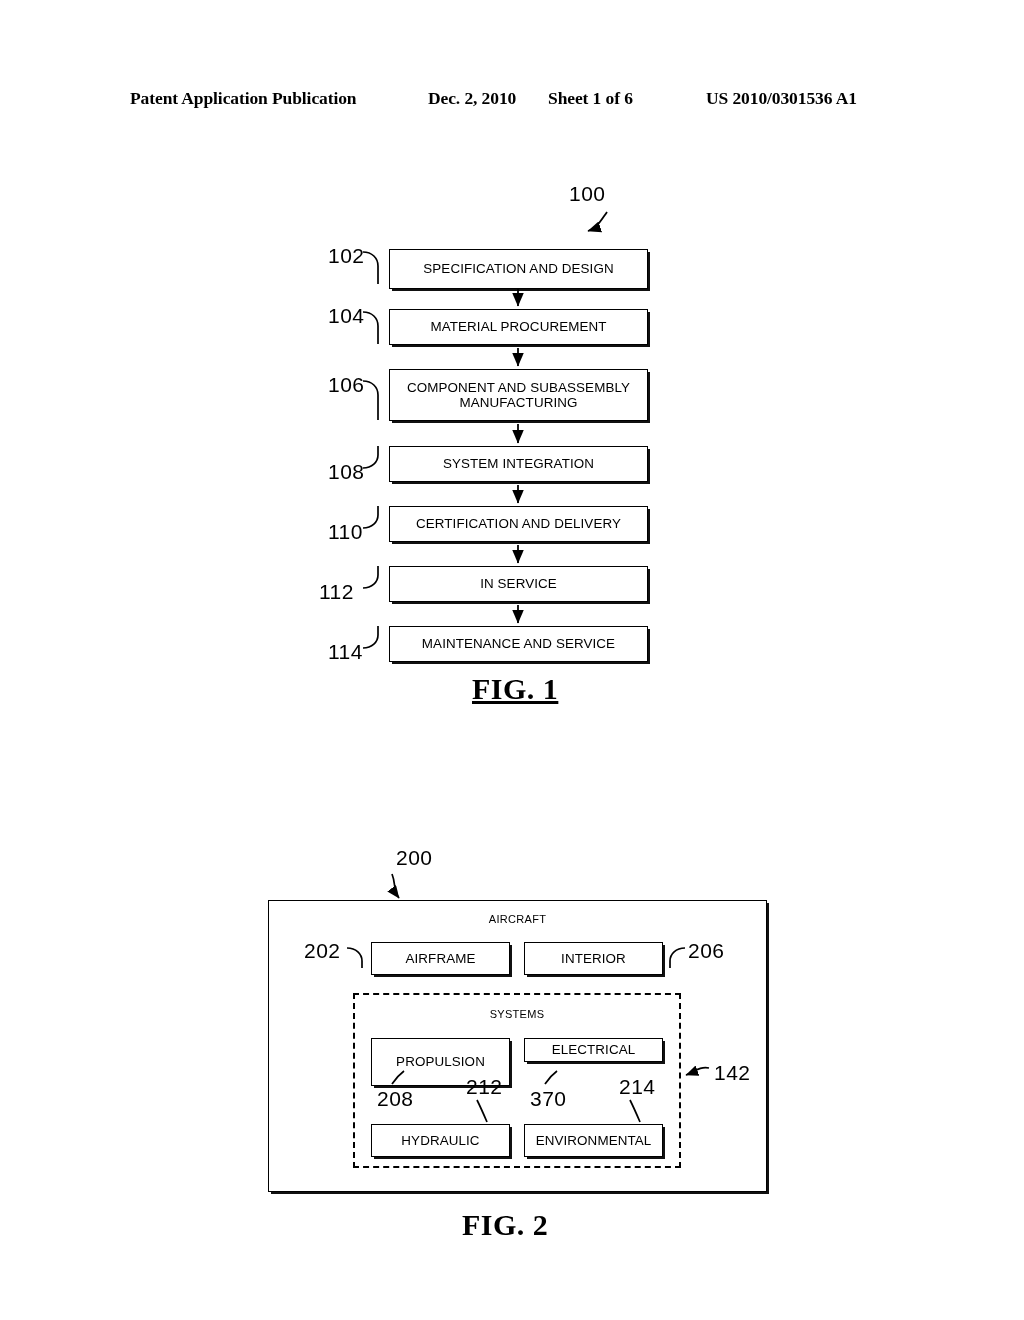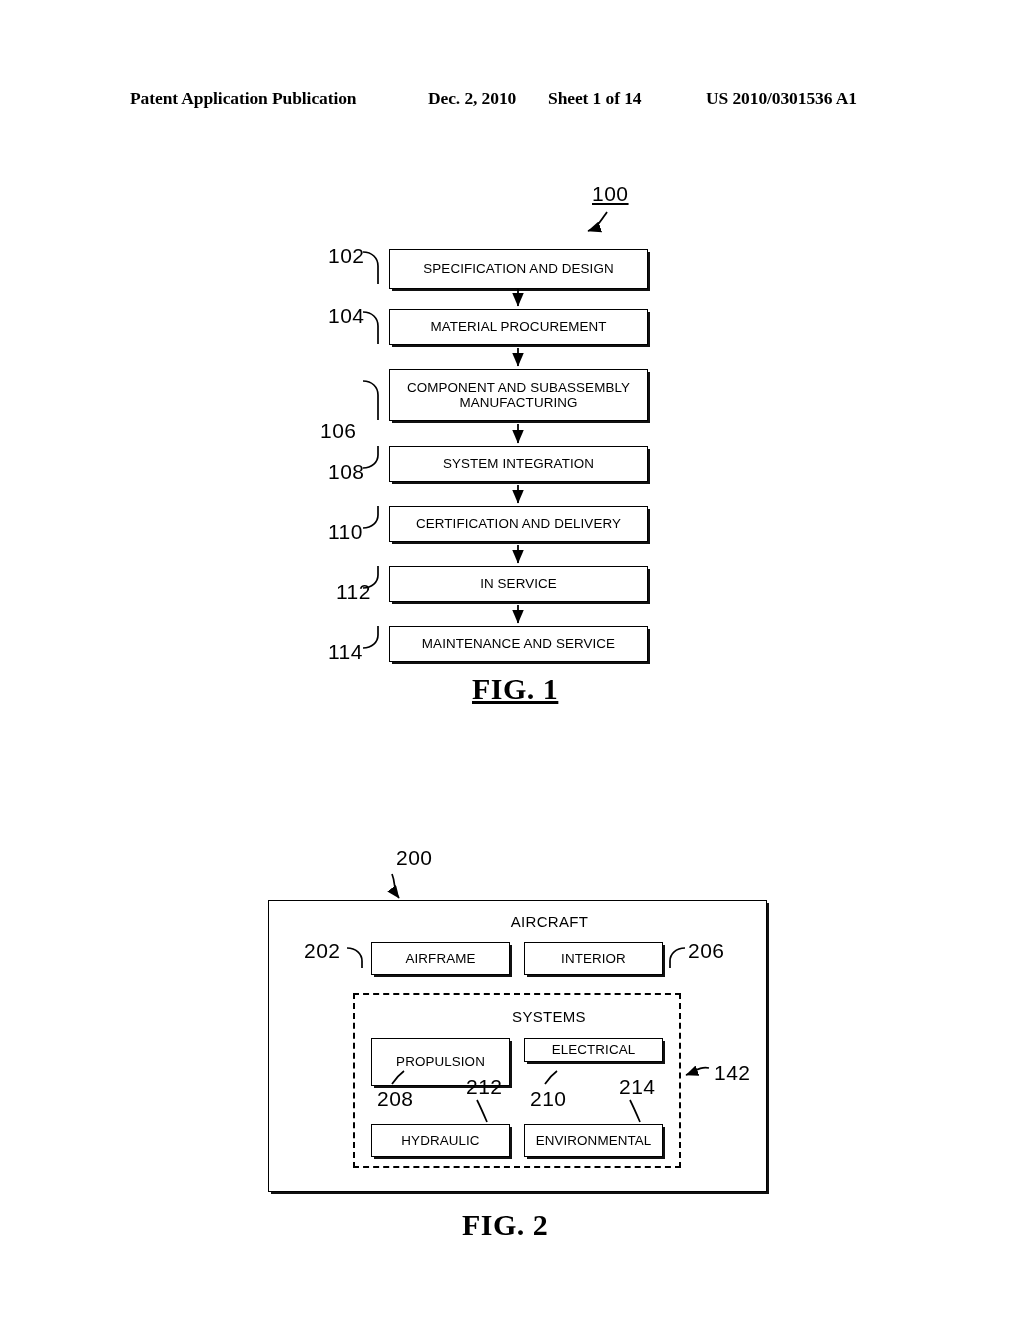--- a/index.html
+++ b/index.html
@@ -91,33 +91,32 @@
   }
   .systems-box {
     position: absolute;
     box-sizing: border-box;
     border: 2.6px dashed #000;
     background: transparent;
   }
   .group-title {
     position: absolute;
     text-align: center;
-    font-size: 15px;
+    font-size: 11px;
     letter-spacing: 0.3px;
     white-space: nowrap;
-    padding-left: 32px;
   }
 </style>
 </head>
 <body>
 
 <div class="page-header">
   <span class="hdr-pub">Patent Application Publication</span>
   <span class="hdr-date">Dec. 2, 2010</span>
-  <span class="hdr-sheet">Sheet 1 of 14</span>
+  <span class="hdr-sheet">Sheet 1 of 6</span>
   <span class="hdr-num">US 2010/0301536 A1</span>
 </div>
 
 <div>
 
   <div class="pbox" style="left:389px; top:249px;  width:259px; height:40px;">
     <span>SPECIFICATION AND DESIGN</span>
   </div>
   <div class="pbox" style="left:389px; top:309px;  width:259px; height:36px;">
     <span>MATERIAL PROCUREMENT</span>
@@ -134,27 +133,27 @@
   </div>
   <div class="pbox" style="left:389px; top:566px;  width:259px; height:36px;">
     <span>IN SERVICE</span>
   </div>
   <div class="pbox" style="left:389px; top:626px;  width:259px; height:36px;">
     <span>MAINTENANCE AND SERVICE</span>
   </div>
 
   <span class="refnum" style="left:328px; top:244px;">102</span>
   <span class="refnum" style="left:328px; top:304px;">104</span>
-  <span class="refnum" style="left:320px; top:373px;margin-top:46px;">106</span>
+  <span class="refnum" style="left:328px; top:373px;">106</span>
   <span class="refnum" style="left:328px; top:460px;">108</span>
   <span class="refnum" style="left:328px; top:520px;">110</span>
-  <span class="refnum" style="left:336px; top:580px;">112</span>
+  <span class="refnum" style="left:319px; top:580px;">112</span>
   <span class="refnum" style="left:328px; top:640px;">114</span>
 
-  <span class="refnum" style="left:592px; top:182px;text-decoration:underline;">100</span>
+  <span class="refnum" style="left:569px; top:182px;">100</span>
 
   <div class="fig-caption" style="left:472px; top:672px;text-decoration:underline;">FIG. 1</div>
 </div>
 
 <div>
 
   <div class="aircraft-box" style="left:268px; top:900px; width:499px; height:292px;"></div>
   <div class="group-title" style="left:268px; top:913px; width:499px;">AIRCRAFT</div>
 
   <div class="pbox" style="left:371px; top:942px; width:139px; height:33px;">
@@ -178,21 +177,21 @@
   </div>
   <div class="pbox" style="left:524px; top:1124px; width:139px; height:33px;">
     <span>ENVIRONMENTAL</span>
   </div>
 
   <span class="refnum" style="left:364px; top:846px;margin-left:32px;">200</span>
   <span class="refnum" style="left:304px; top:939px;">202</span>
   <span class="refnum" style="left:688px; top:939px;">206</span>
   <span class="refnum" style="left:714px; top:1061px;">142</span>
   <span class="refnum" style="left:377px; top:1087px;">208</span>
-  <span class="refnum" style="left:530px; top:1087px;">210</span>
+  <span class="refnum" style="left:530px; top:1087px;">370</span>
   <span class="refnum" style="left:466px; top:1075px;">212</span>
   <span class="refnum" style="left:619px; top:1075px;">214</span>
 
   <div class="fig-caption" style="left:462px; top:1208px;">FIG. 2</div>
 </div>
 
 <svg class="overlay" viewBox="0 0 1024 1320">
   <defs>
     <marker id="ah" markerWidth="9" markerHeight="9" refX="7.2" refY="3.2" orient="auto" markerUnits="strokeWidth">
       <path d="M0,0 L7.5,3.2 L0,6.4 z" fill="#000"></path>

